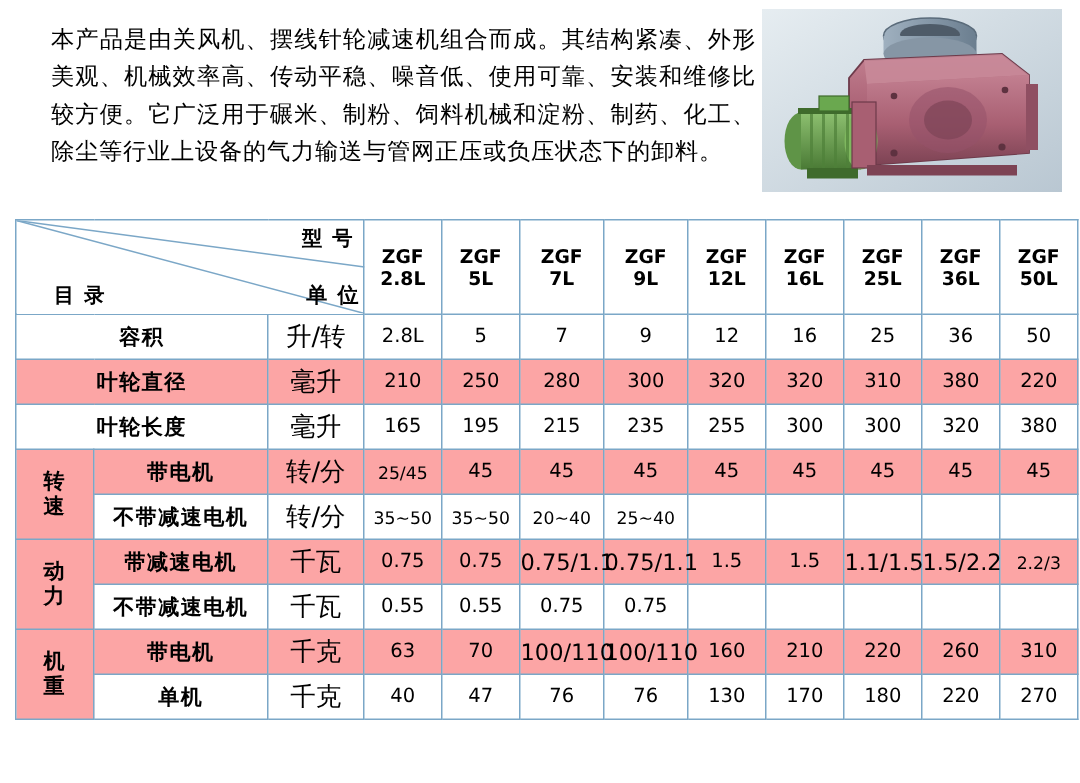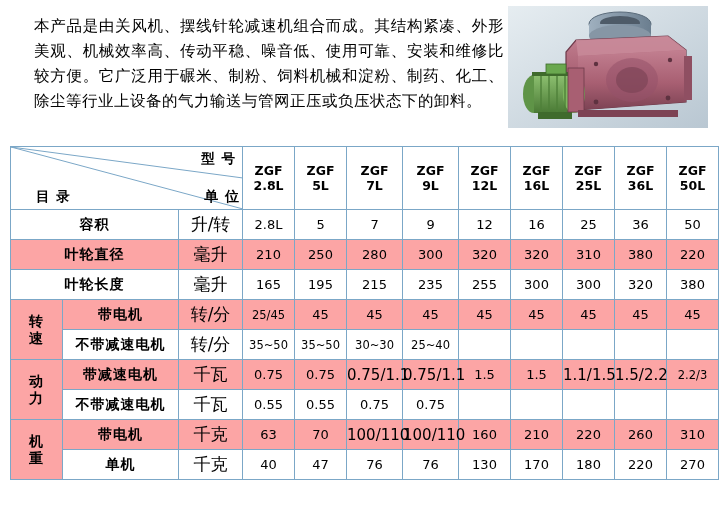--- a/index.html
+++ b/index.html
@@ -280,21 +280,21 @@
         <td class="blue">45</td>
         <td class="blue">45</td>
         <td class="blue">45</td>
       </tr>
 
       <tr>
         <td class="label">不带减速电机</td>
         <td class="unit">转/分</td>
         <td class="small">35~50</td>
         <td class="small">35~50</td>
-        <td class="small">30~30</td>
+        <td class="small">20~40</td>
         <td class="small">25~40</td>
         <td></td>
         <td></td>
         <td></td>
         <td></td>
         <td></td>
       </tr>
 
       <tr>
         <td rowspan="2" class="vert blue">动<br>力</td>

